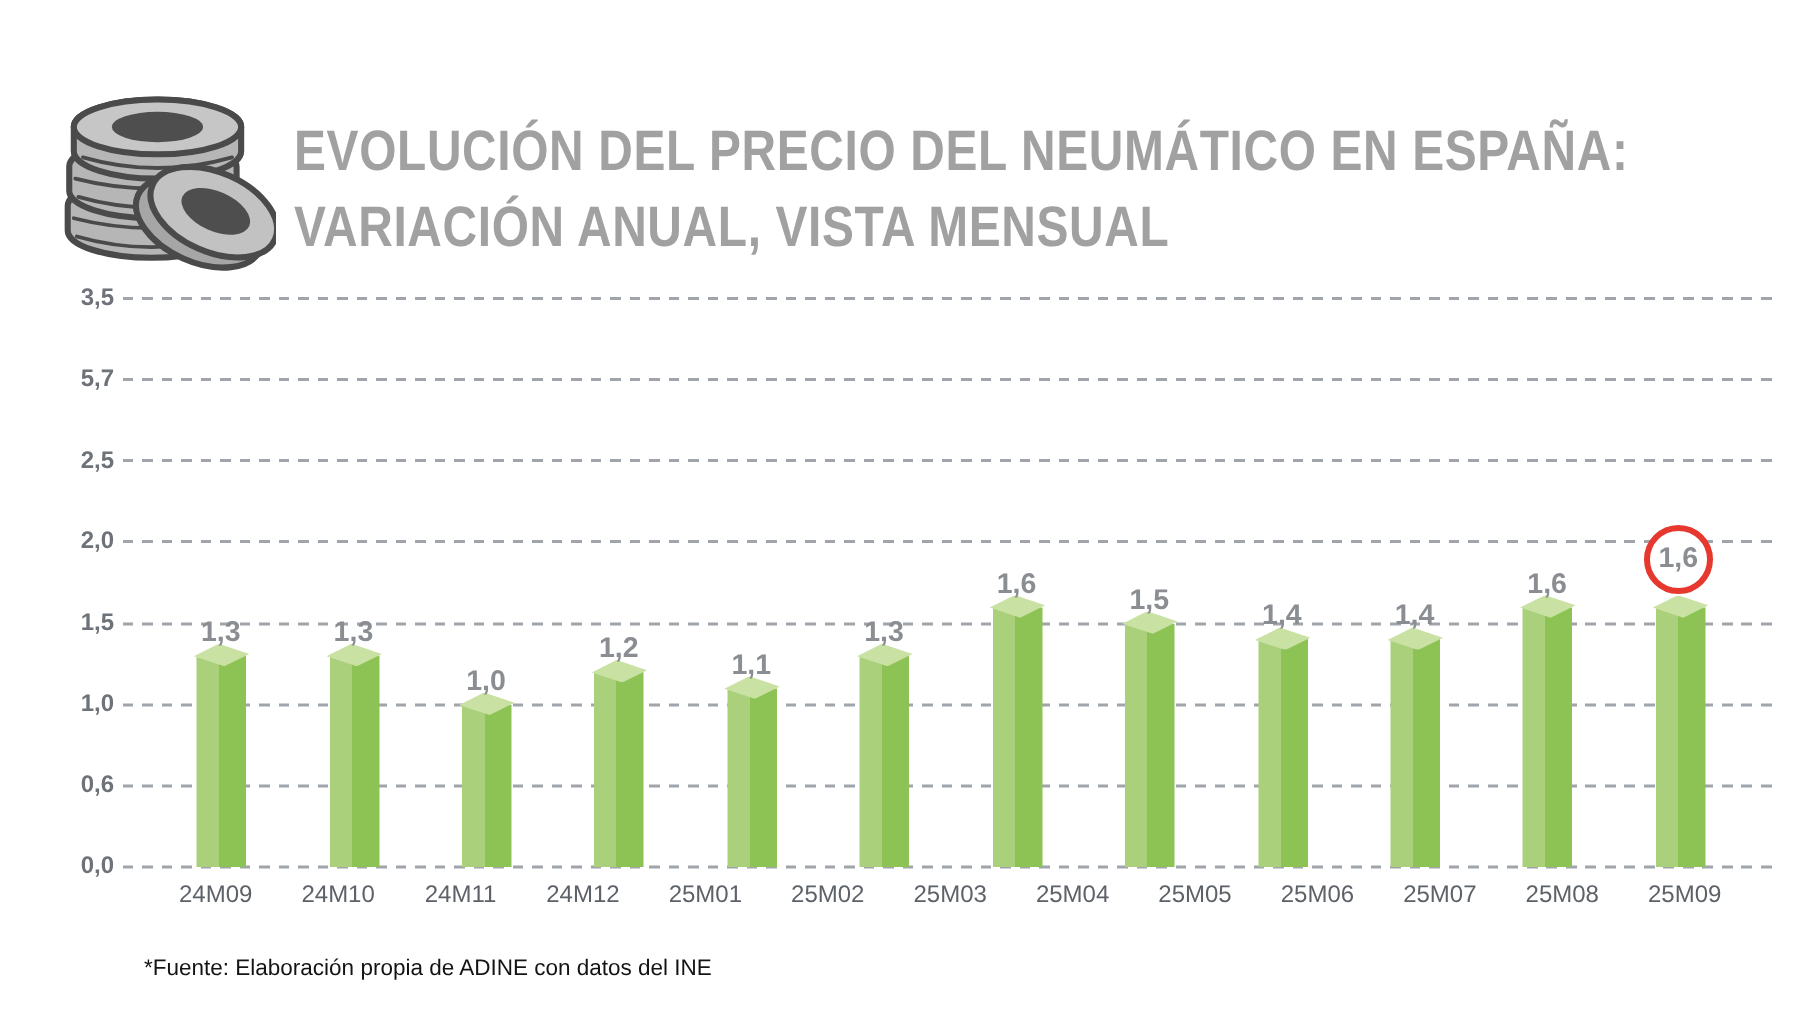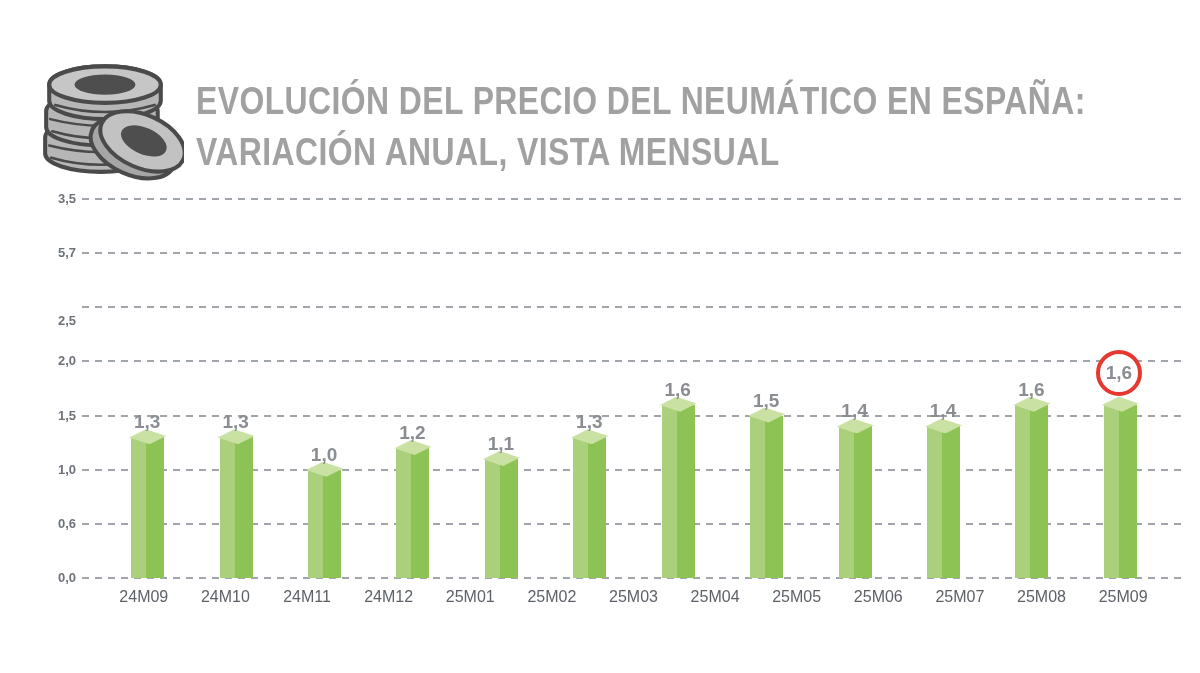--- a/index.html
+++ b/index.html
@@ -6,21 +6,21 @@
   .stage{position:relative;width:1200px;height:673px;background:#fff;overflow:hidden;}
 
   
   .tire-icon{position:absolute;left:28px;top:40px;width:156px;height:142px;}
   .title{position:absolute;left:196px;top:76px;font-size:38px;line-height:51px;font-weight:bold;
          color:#a1a1a1;transform:scaleX(.84);transform-origin:left top;white-space:nowrap;letter-spacing:.5px;}
 
   
   .yaxis{position:absolute;left:0;top:199px;width:76px;height:379px;}
   .ytick{position:absolute;right:0;width:76px;height:22px;line-height:22px;text-align:right;
-         font-size:13px;font-weight:bold;color:#6e737a;}
+         font-size:16px;font-weight:bold;color:#6e737a;}
 
   .plot{position:absolute;left:82px;top:199px;width:1103px;height:379px;}
   .gridline{position:absolute;left:0;right:0;height:2px;z-index:1;
             background:repeating-linear-gradient(90deg,#a0a5ab 0 7px,transparent 7px 13px);}
 
   .bars{position:absolute;left:21px;top:0;width:1061px;height:100%;display:flex;z-index:2;}
   .cell{flex:1;position:relative;height:100%;}
   .bar-body{position:absolute;left:50%;bottom:0;width:33px;margin-left:-16px;}
   .bar-top{position:absolute;left:50%;width:37px;height:15px;margin-left:-18px;
            clip-path:polygon(0 55%,45% 0,100% 45%,55% 100%);}
@@ -65,21 +65,21 @@
   </svg>
 
   <div class="title">
     <div>EVOLUCIÓN DEL PRECIO DEL NEUMÁTICO EN ESPAÑA:</div>
     <div>VARIACIÓN ANUAL, VISTA MENSUAL</div>
   </div>
 
   <div class="yaxis">
       <div class="ytick" style="top: -11px;">3,5</div>
       <div class="ytick" style="top: 43.1429px;">5,7</div>
-      <div class="ytick" style="top: 111px; text-align: right;">2,5</div>
+      <div class="ytick" style="top: 98px; text-align: right;">2,5</div>
       <div class="ytick" style="top: 151.429px;">2,0</div>
       <div class="ytick" style="top: 205.571px;">1,5</div>
       <div class="ytick" style="top: 259.714px;">1,0</div>
       <div class="ytick" style="top: 313.857px;">0,6</div>
       <div class="ytick" style="top: 368px;">0,0</div>
     </div>
 
   <div class="plot">
     <div class="gridline" style="bottom: 378px;"></div>
       <div class="gridline" style="bottom: 323.857px;"></div>
@@ -162,13 +162,14 @@
       <div class="xtick">25M02</div>
       <div class="xtick">25M03</div>
       <div class="xtick">25M04</div>
       <div class="xtick">25M05</div>
       <div class="xtick">25M06</div>
       <div class="xtick">25M07</div>
       <div class="xtick">25M08</div>
       <div class="xtick">25M09</div>
     </div>
 
+  <div class="footer">*Fuente: Elaboración propia de ADINE con datos del INE</div>
 </div>
 
 </body></html>

